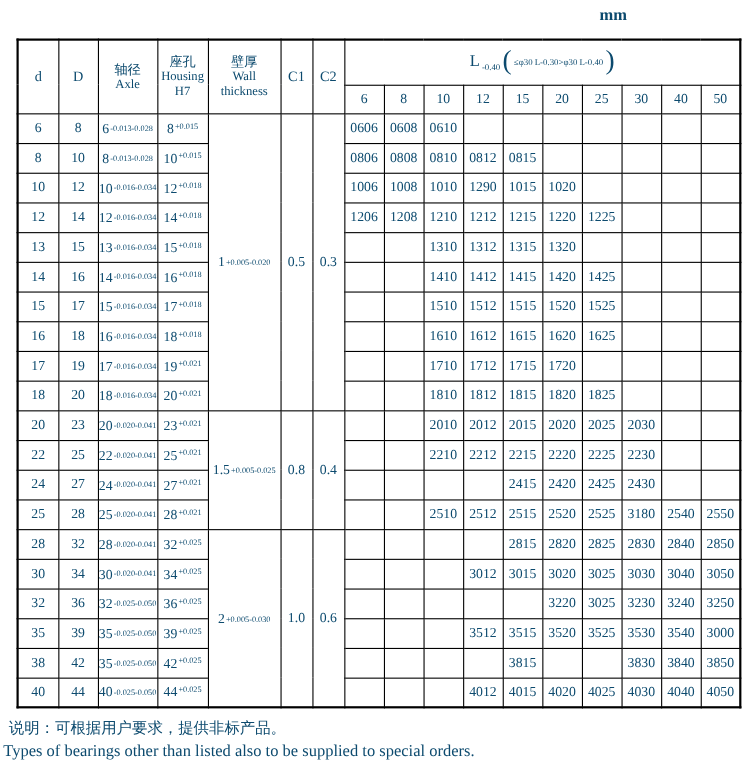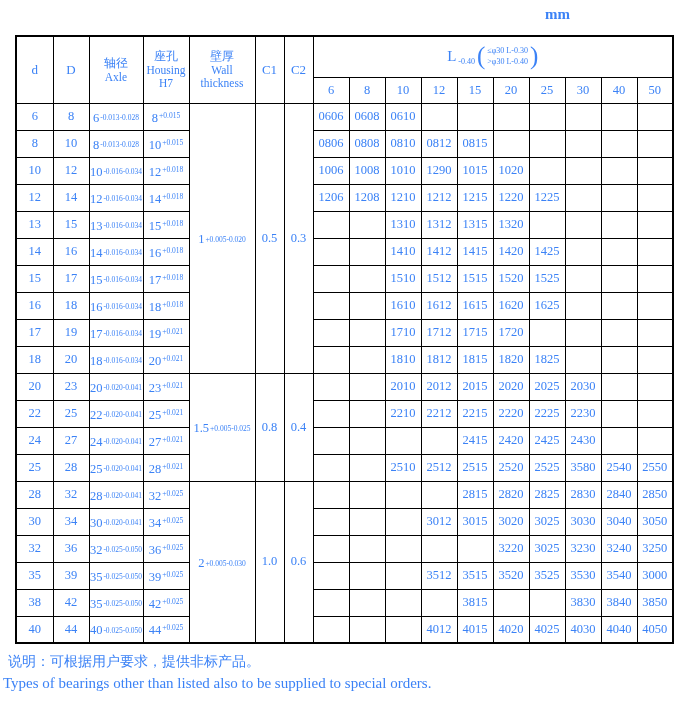--- a/index.html
+++ b/index.html
@@ -1,18 +1,18 @@
 <!DOCTYPE html>
 <html><head>
 <meta charset="utf-8">
 <style>
   html,body { margin:0; padding:0; background:#ffffff; }
   .page {
     position:relative; width:680px; height:701px; background:#ffffff;
-    font-family:"Liberation Serif","DejaVu Serif",serif; color:#3b82f6;
+    font-family:"Liberation Serif","DejaVu Serif",serif; color:#0c4a6e;
   }
   .mm {
     position:absolute; top:6px; left:545px;
     font-weight:bold; font-size:15px;
   }
   table.dim {
     position:absolute; left:15px; top:35px;
     border-collapse:collapse; table-layout:fixed; width:657px;
     border:2px solid #000;
   }
@@ -31,21 +31,21 @@
   .base { font-size:12.5px; }
   .stack {
     display:inline-flex; flex-direction:row;
     font-size:7.5px; line-height:1.2; text-align:left;
     vertical-align:middle; margin-left:1px;
   }
   .sup { font-size:7.5px; position:relative; top:-4px; margin-left:1px; }
   .l-head { display:flex; align-items:center; justify-content:center; gap:2px; font-size:15px; }
   .L-sub { font-size:8px; margin-top:9px; }
   .paren { font-size:25px; font-weight:300; line-height:1; margin-top:-2px; }
-  .conds { display:flex; flex-direction:column; font-size:8px; line-height:1.3; text-align:left; }
+  .conds { display:flex; flex-direction:row; font-size:8px; line-height:1.3; text-align:left; }
   .note-zh { position:absolute; left:8px; top:653px; font-size:14px; }
   .note-en { position:absolute; left:3px; top:675px; font-size:15px; }
 </style>
 </head>
 <body>
 
 <div class="page">
 
   <div class="mm">mm</div>
 
@@ -383,21 +383,21 @@
               <span>-0.041</span>
             </span></td>
           <td><span class="base">28</span><span class="sup">+0.021</span></td>
           <td class="num"></td>
           <td class="num"></td>
           <td class="num">2510</td>
           <td class="num">2512</td>
           <td class="num">2515</td>
           <td class="num">2520</td>
           <td class="num">2525</td>
-          <td class="num">3580</td>
+          <td class="num">3180</td>
           <td class="num">2540</td>
           <td class="num">2550</td>
         </tr>
         <tr>
           <td class="num">28</td>
           <td class="num">32</td>
           <td><span class="base">28</span><span class="stack">
               <span>-0.020</span>
               <span>-0.041</span>
             </span></td>

